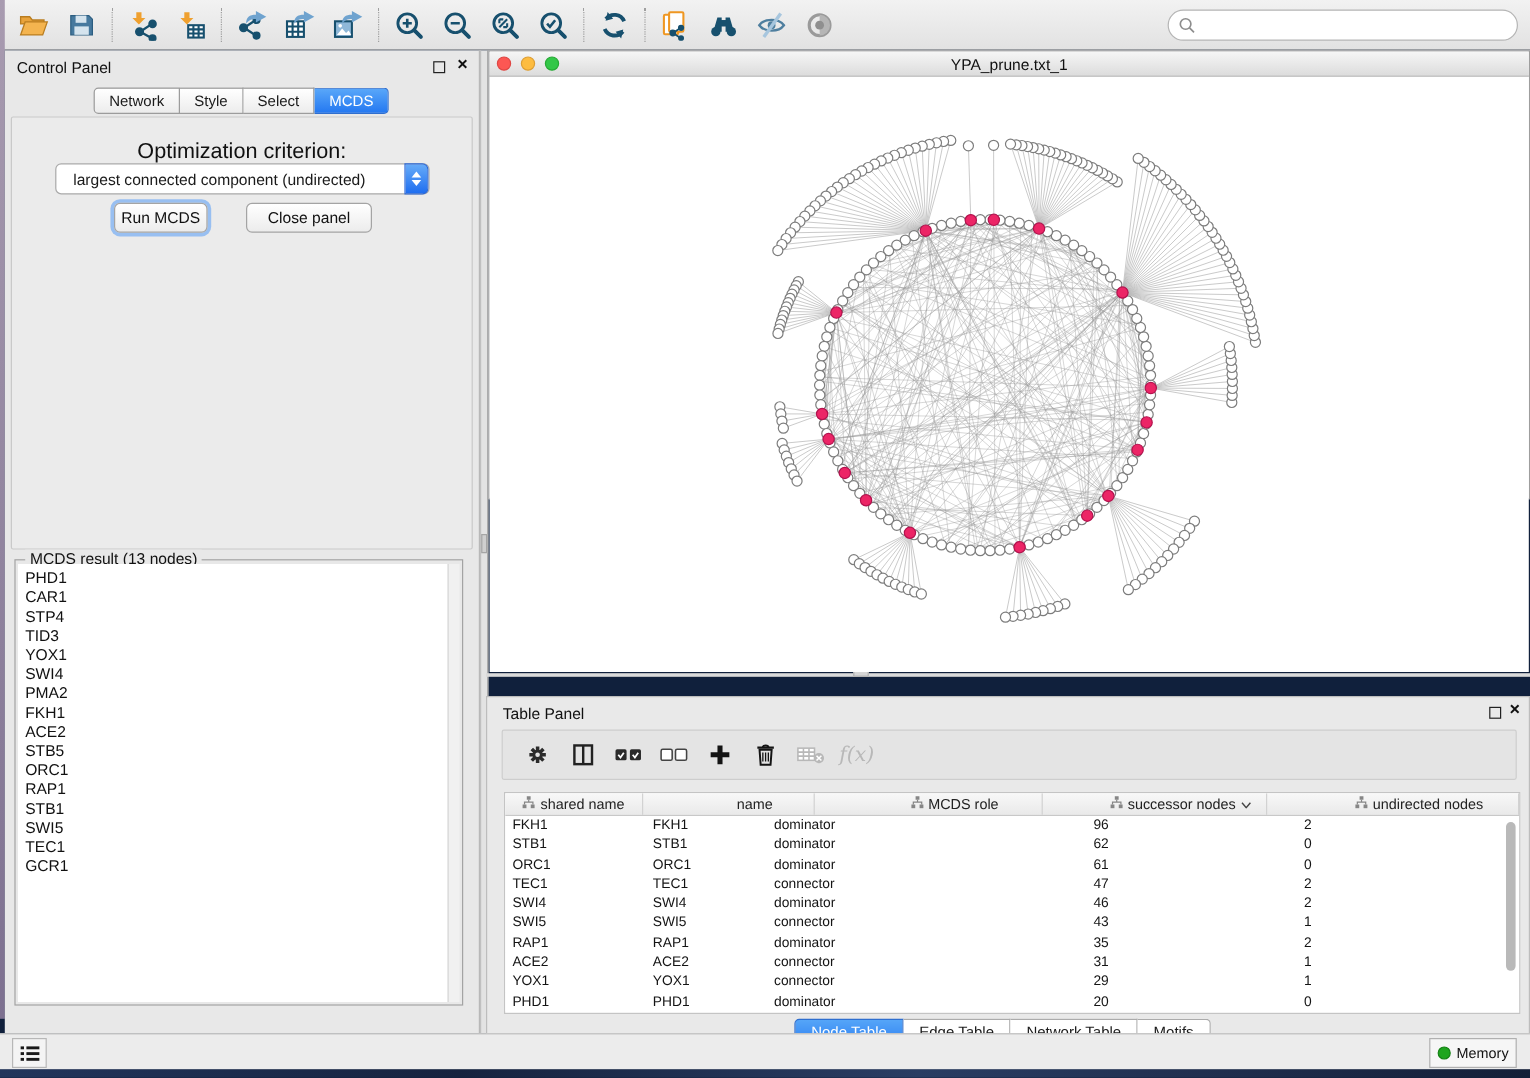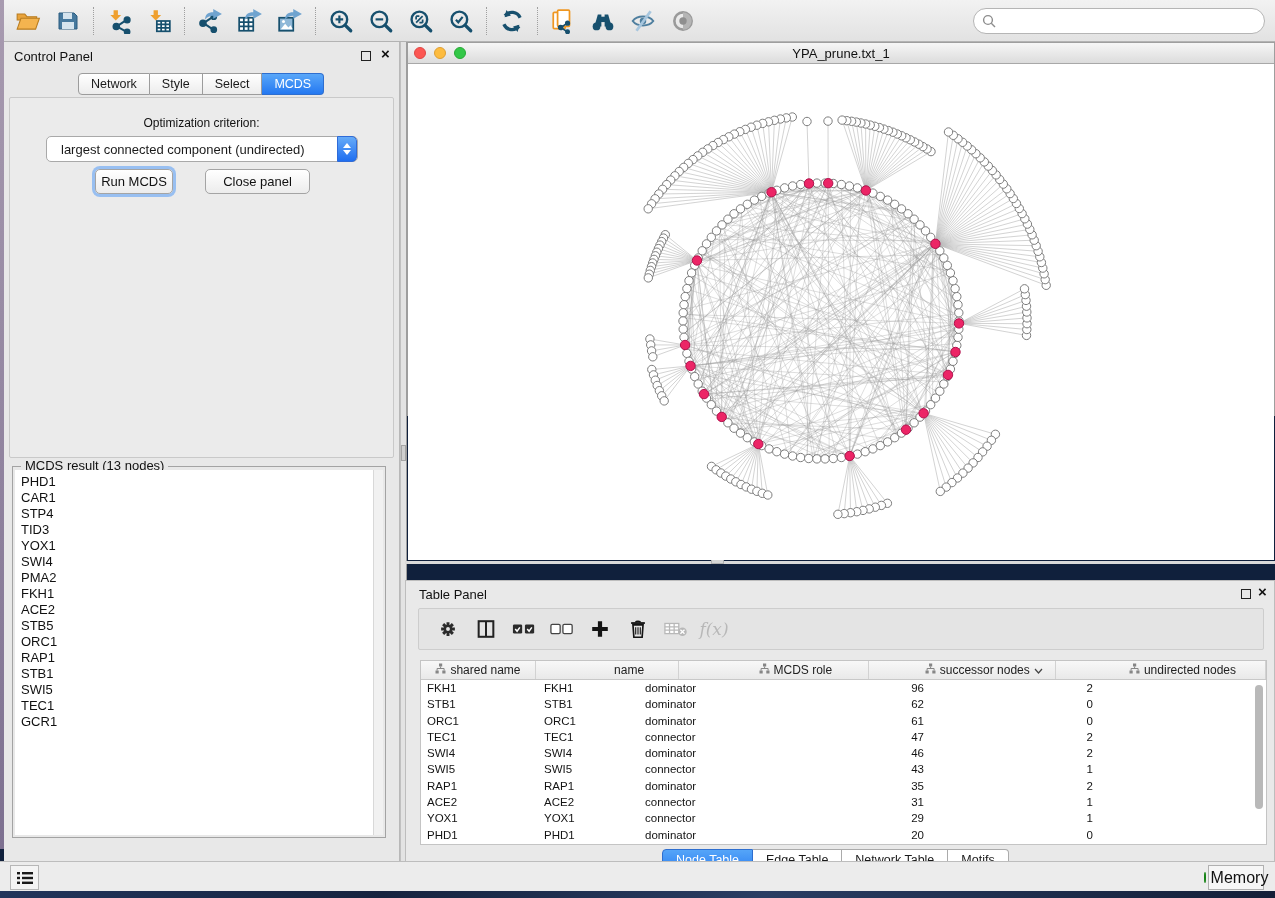--- a/index.html
+++ b/index.html
@@ -31,21 +31,21 @@
   .cp-title { left:10px; top:7px; font-size:13px; color:#111; }
   .float-btn { width:10px; height:10px; border:1.5px solid #222; }
   .close-btn { font-size:15px; font-weight:bold; color:#111; line-height:10px; }
   .ctabs { left:74px; top:31px; display:flex; }
   .ctab { height:22px; line-height:20px; text-align:center; font-size:12.5px; padding:0 12px;
     background:linear-gradient(#ffffff,#ececec); border:1px solid #9c9c9c; border-left:none; color:#1a1a1a; }
   .ctab:first-child { border-left:1px solid #9c9c9c; border-radius:4px 0 0 4px; }
   .ctab:last-child { border-radius:0 4px 4px 0; }
   .ctab.active { background:linear-gradient(#59a7f9,#2478f1); color:#fff; border-color:#2e6ecf; }
   .cp-tabpanel { left:5px; top:55px; width:385px; height:361px; background:#ebebeb; border:1px solid #c9c9c9; border-radius:2px; }
-  .opt-label { left:0; top:18px; width:100%; text-align:center; font-size:12px; color:#111; }
+  .opt-label { left:0; top:18px; width:100%; text-align:center; font-size:18px; color:#111; }
   .dropdown { left:36px; top:38px; width:312px; height:26px; background:#fff; border:1px solid #a9a9a9;
     border-radius:5px; font-size:13px; display:flex; align-items:center; padding-left:14px; position:absolute; }
   .dd-stepper { position:absolute; right:0; top:-1px; width:20px; height:26px;
     background:linear-gradient(#66abf8,#1f6ef0); border-radius:0 5px 5px 0; border:1px solid #2f6bd8;
     display:flex; flex-direction:column; align-items:center; justify-content:center; gap:2px; }
   .tri-up   { width:0; height:0; border-left:4px solid transparent; border-right:4px solid transparent; border-bottom:5px solid #fff; }
   .tri-down { width:0; height:0; border-left:4px solid transparent; border-right:4px solid transparent; border-top:5px solid #fff; }
   .cp-btn { position:absolute; top:71px; height:25px; background:linear-gradient(#ffffff,#ececec);
     border:1px solid #a4a4a4; border-radius:5px; font-size:13px; color:#111; text-align:center; line-height:23px; }
   .run-btn  { left:85px; width:78px; box-shadow:0 0 0 3px rgba(108,168,245,.65); }
@@ -99,22 +99,22 @@
   .btab { height:23px; line-height:21px; font-size:12.5px; padding:0 13px; background:#fff;
     border:1px solid #ababab; border-left:none; color:#1a1a1a; }
   .btab:first-child { border-left:1px solid #ababab; border-radius:4px 0 0 4px; }
   .btab:last-child { border-radius:0 4px 4px 0; }
   .btab.active { background:linear-gradient(#55a5f8,#2d7ff2); color:#fff; border-color:#2e6ecf; }
 
   
   .statusbar { left:0; top:861px; width:1275px; height:30px; background:#ececec; border-top:1px solid #bdbdbd; }
   .list-btn { position:absolute; left:10px; top:3px; width:29px; height:25px; background:#f4f4f4;
     border:1px solid #b7b7b7; display:flex; align-items:center; justify-content:center; }
-  .mem-btn { position:absolute; right:11px; top:3px; width:56px; height:25px; background:#f6f6f6;
-    border:1px solid #b0b0b0; display:flex; align-items:center; justify-content:center; gap:5px; font-size:16px; color:#111; }
+  .mem-btn { position:absolute; right:11px; top:3px; width:73px; height:25px; background:#f6f6f6;
+    border:1px solid #b0b0b0; display:flex; align-items:center; justify-content:center; gap:5px; font-size:12px; color:#111; }
   .mem-dot { width:11px; height:11px; border-radius:50%; background:#1fa51f; border:1px solid #158215; }
 </style>
 </head>
 <body>
 
 <div class="abs toolbar">
   <div class="tbi">
     <svg width="26" height="26" viewBox="0 0 24 24">
       <path fill="#e9a33b" stroke="#b97d20" d="M2 9 V5.5 h7 l2 2.5 h9 v3 H2z"></path>
       <path fill="#f4b44f" stroke="#b97d20" d="M2 19.5 L5.5 9.5 h17 L19 19.5z"></path>

